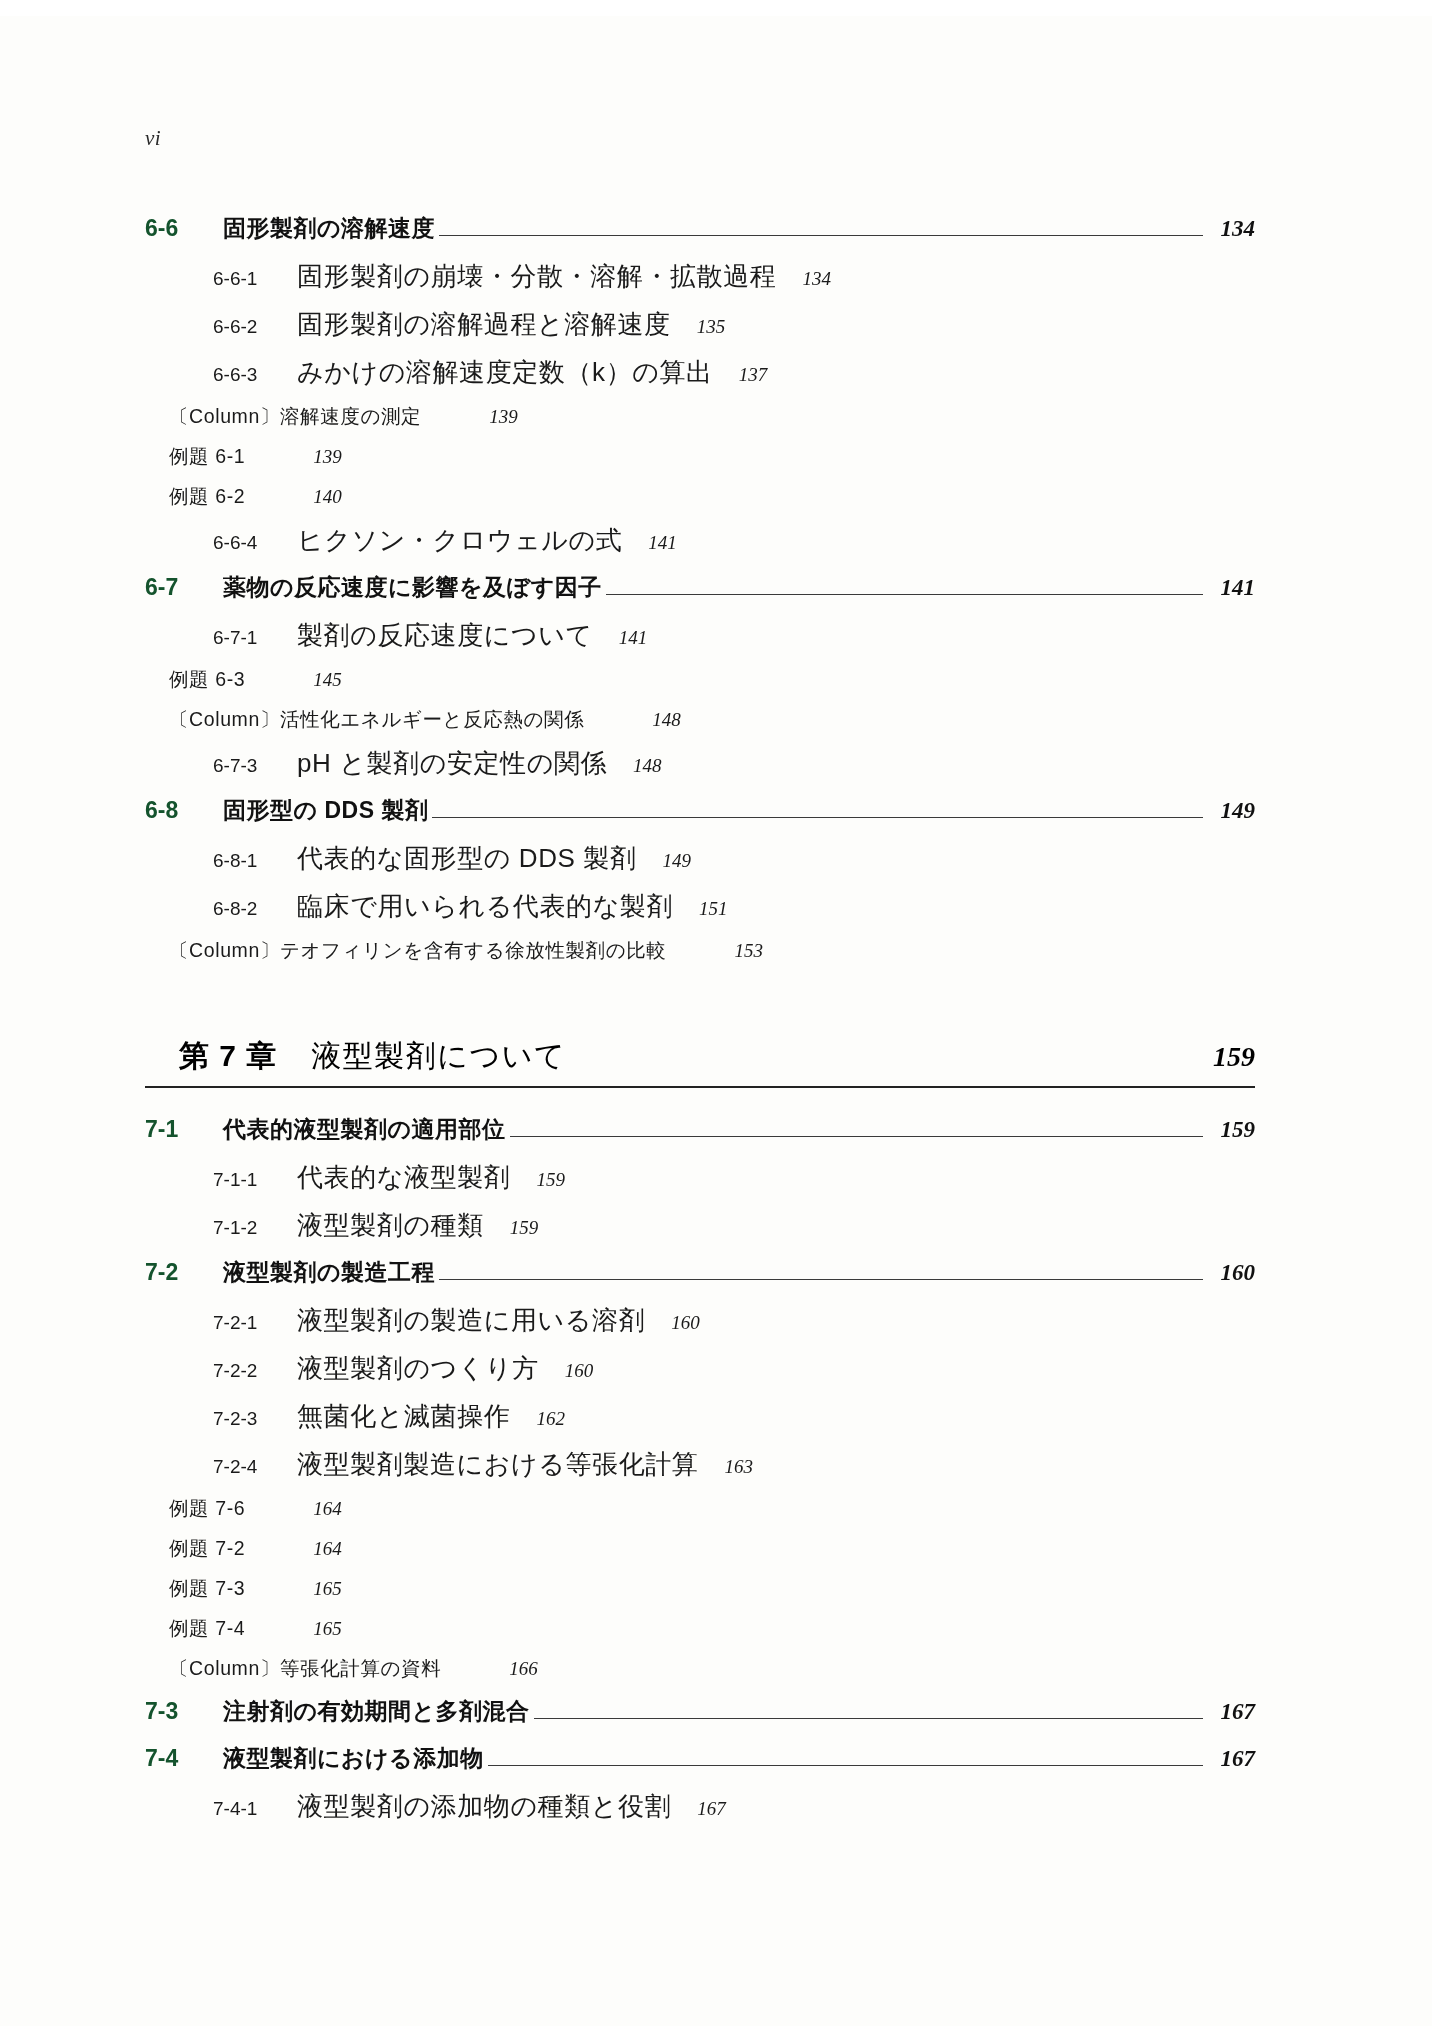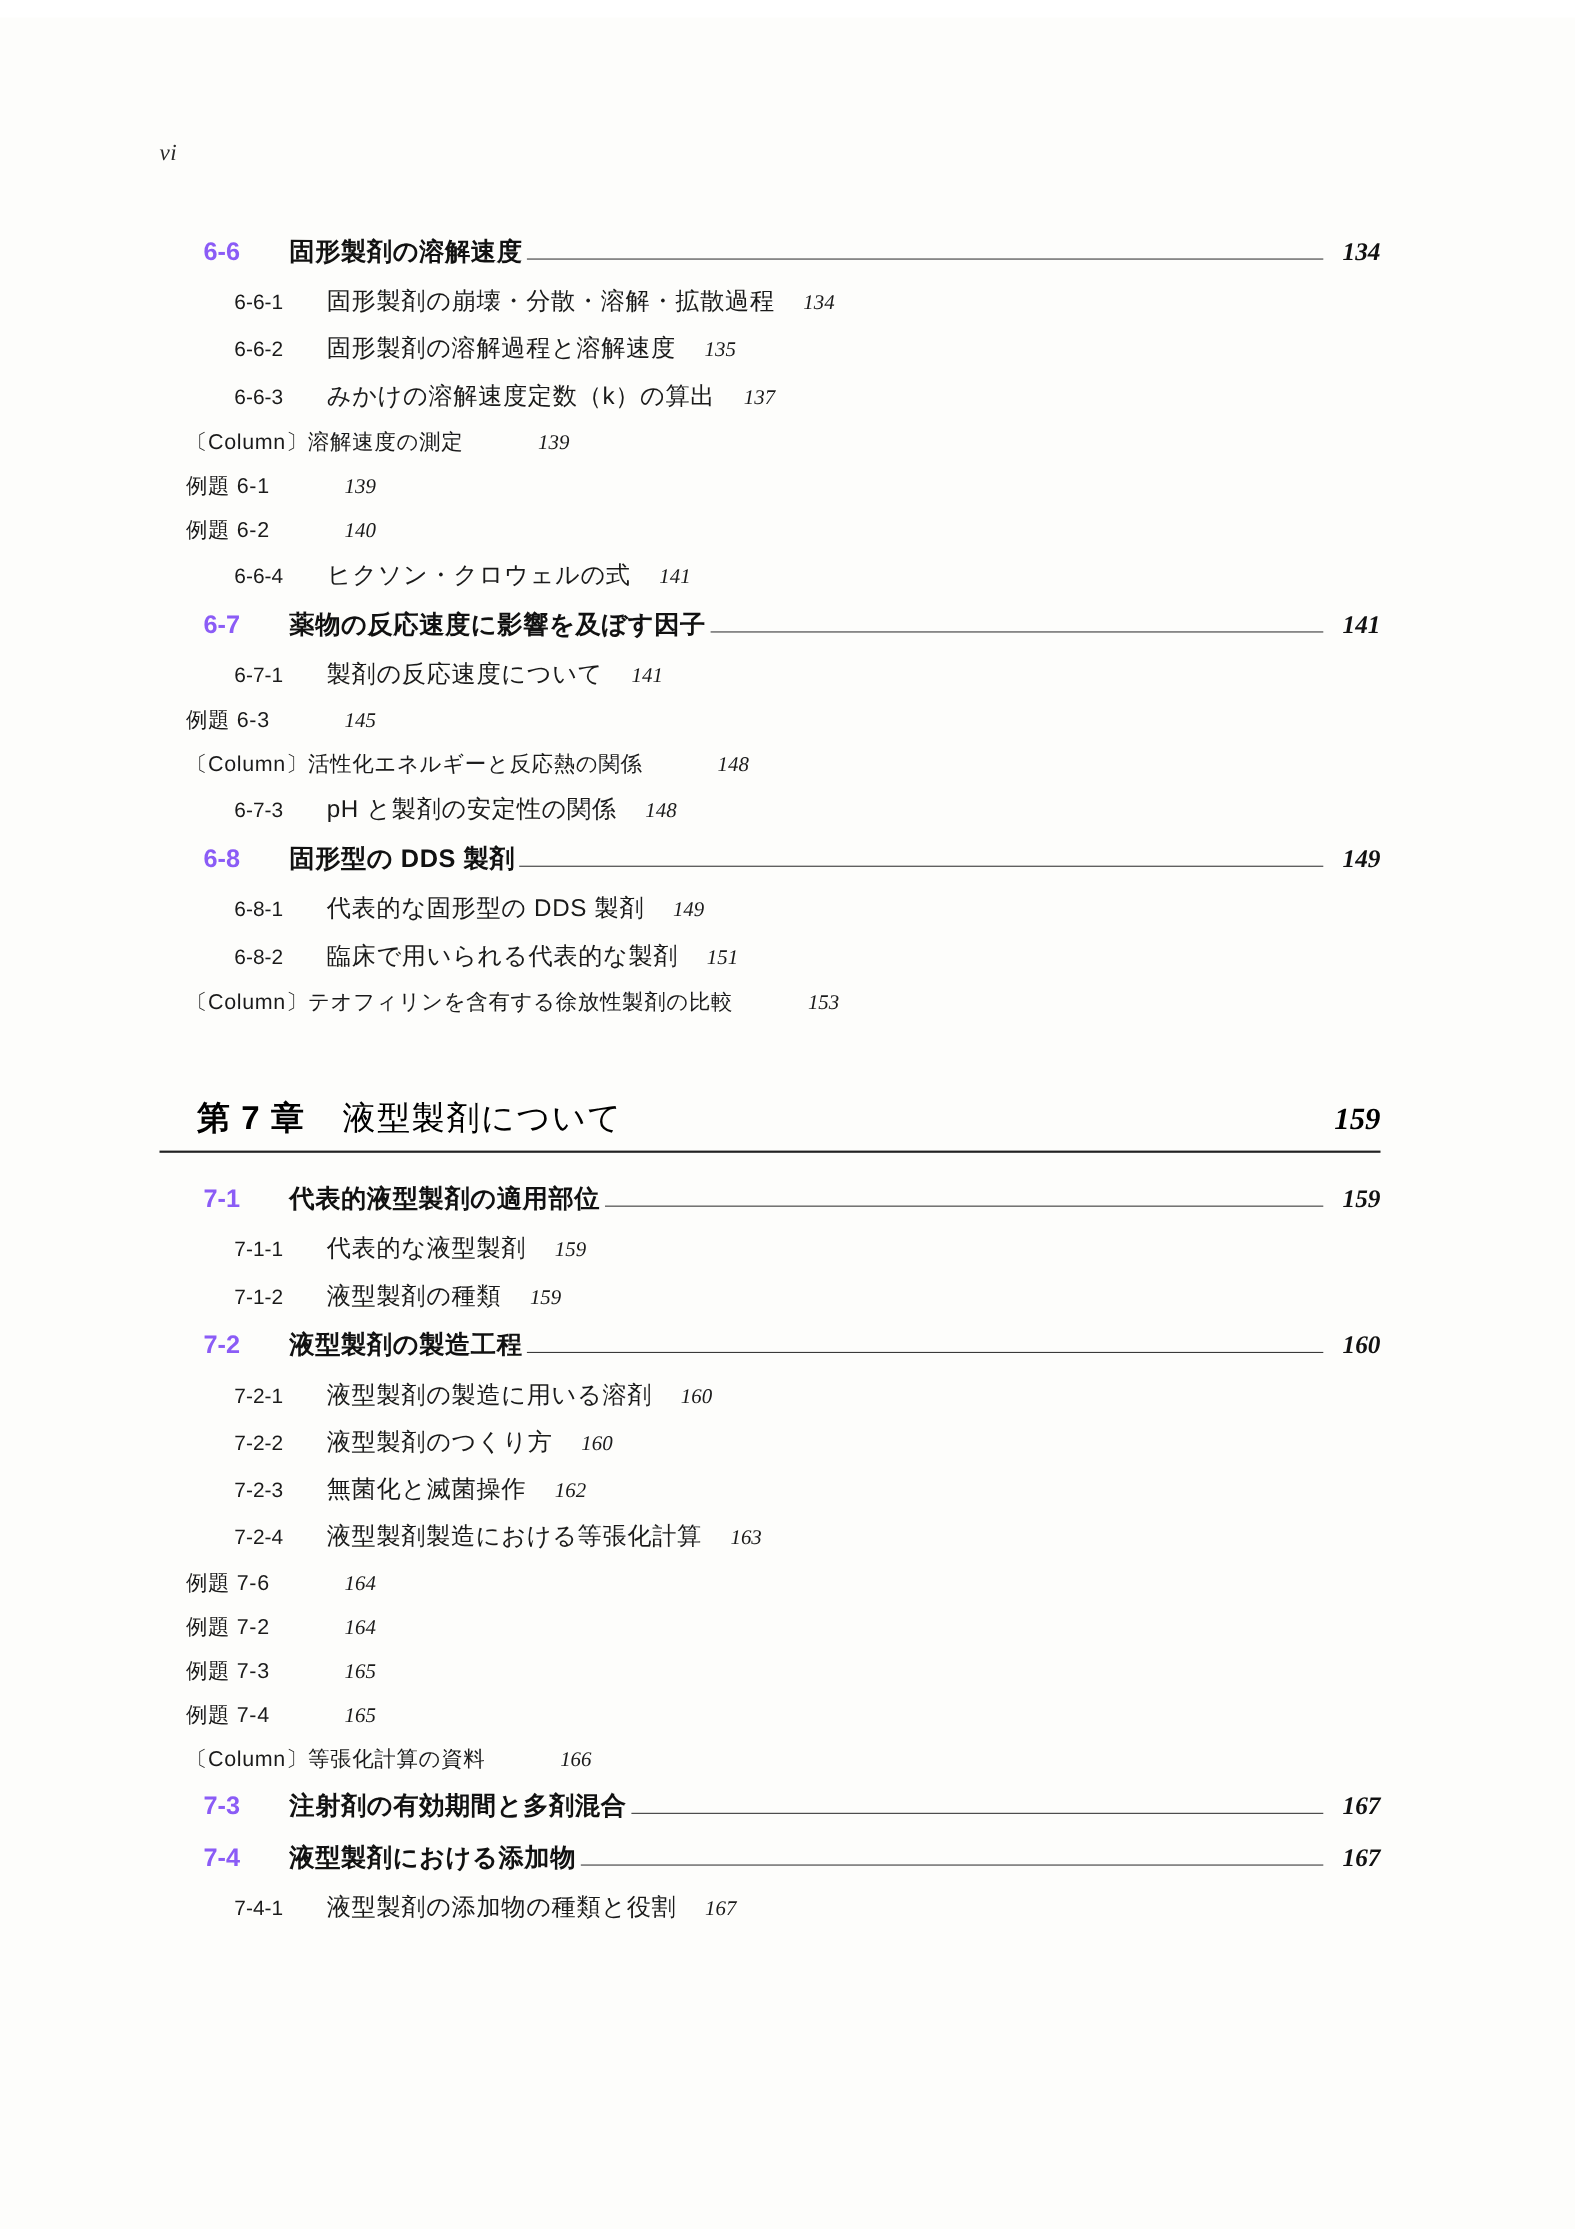--- a/index.html
+++ b/index.html
@@ -45,22 +45,21 @@
     margin: 0 0 6px 0;
     padding-top: 10px;
   }
   .sec .num {
     font-family: "Liberation Sans", sans-serif;
     font-weight: bold;
     font-size: 23px;
     width: 78px;
     flex: 0 0 78px;
     letter-spacing: 0px;
-    color: #8b5cf6;
-    margin-left: 40px;
+    color: #14532d;
   }
   .sec .title {
     font-family: "Liberation Sans", sans-serif;
     font-weight: bold;
     font-size: 23px;
     white-space: nowrap;
     color: #111;
     letter-spacing: 0.5px;
   }
   .sec .leader {
@@ -89,21 +88,21 @@
   }
   .sub .num {
     font-family: "Liberation Sans", sans-serif;
     font-size: 19px;
     flex: 0 0 84px;
     color: #1a1a1a;
     letter-spacing: 0px;
   }
   .sub .title {
     font-family: "Liberation Sans", sans-serif;
-    font-size: 22px;
+    font-size: 26px;
     color: #1a1a1a;
     letter-spacing: 0.6px;
   }
   .sub .pg {
     font-family: "Liberation Serif", serif;
     font-style: italic;
     font-size: 19px;
     margin-left: 26px;
     color: #1a1a1a;
   }

